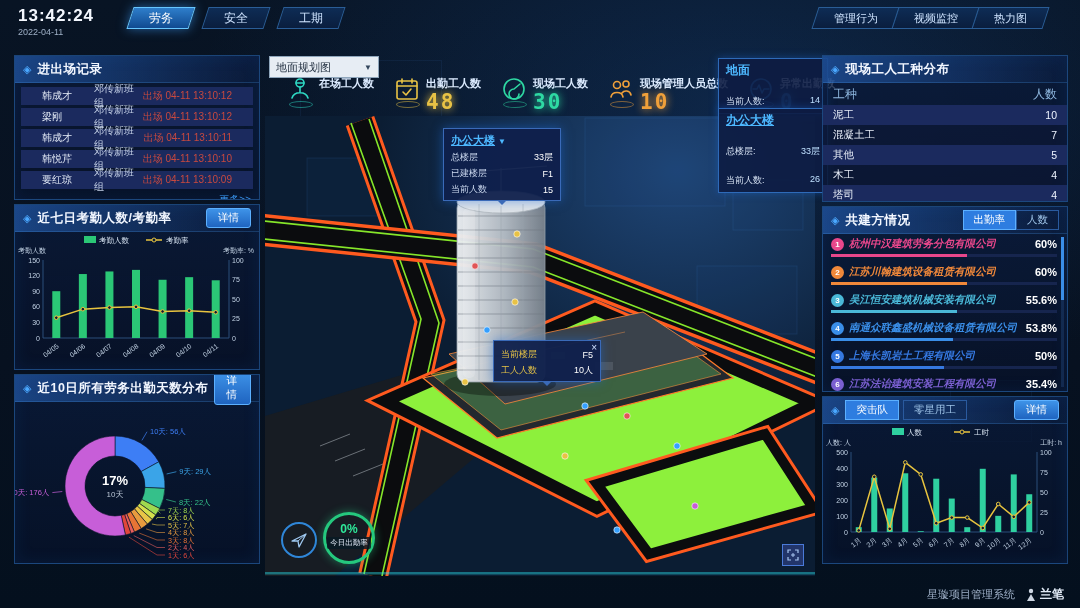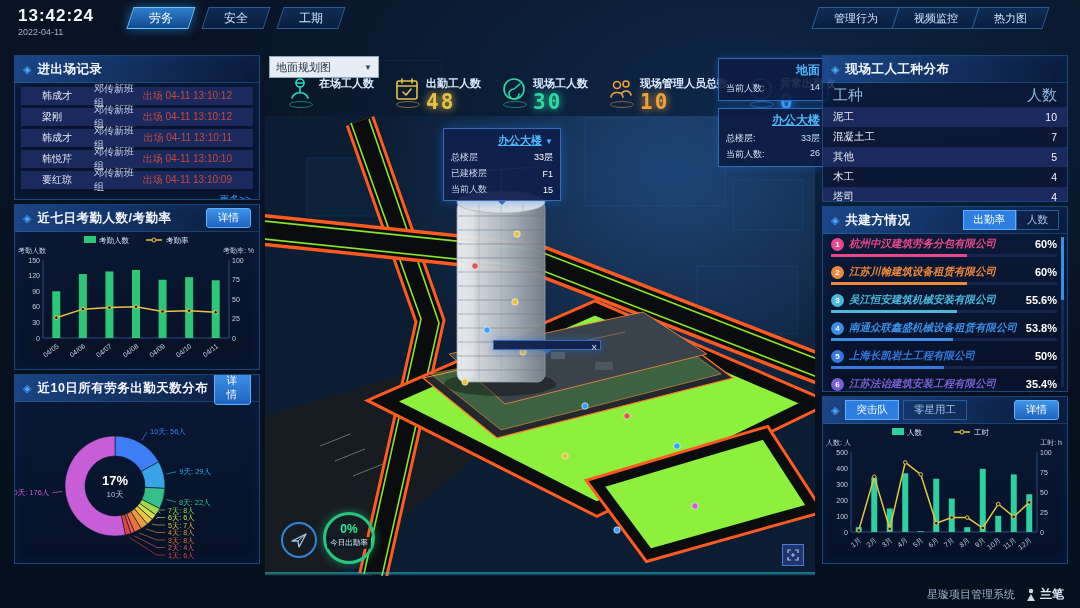--- a/index.html
+++ b/index.html
@@ -40,21 +40,21 @@
   .ptab.active{background:#2e7de0;color:#fff;border-color:#5cb0ff;}
   
   .entry-list{padding:4px 6px 0 6px;}
   .erow{height:18px;margin-bottom:3px;background:#1b2a5e;display:flex;align-items:center;
        font-size:10px;padding:0 21px;}
   .erow .n{width:52px;color:#e4ebf7;}
   .erow .g{flex:1;color:#c6d2e8;}
   .erow .e{color:#c8493f;}
   .more{font-size:10px;color:#3da0ff;text-align:right;padding:1px 8px 0 0;cursor:pointer;}
   
-  .wt-head{display:flex;font-size:15px;color:#8fb8e0;padding:3px 10px 2px 10px;}
+  .wt-head{display:flex;font-size:12px;color:#8fb8e0;padding:3px 10px 2px 10px;}
   .wt-head .c2{margin-left:auto;}
   .wtrow{height:20px;display:flex;align-items:center;font-size:10.5px;padding:0 10px;color:#e8eef8;}
   .wtrow:nth-child(odd){background:#1b2a5e;}
   .wtrow:nth-child(even){background:rgba(14,24,56,.5);}
   .wtrow .v{margin-left:auto;color:#eef4ff;}
   
   .prow{padding:3px 10px 0 8px;height:25px;position:relative;}
   .prow .line1{display:flex;align-items:center;gap:5px;}
   .badge{width:13px;height:13px;border-radius:50%;color:#fff;font-size:8px;font-weight:bold;
        display:flex;align-items:center;justify-content:center;flex:none;}
@@ -77,33 +77,33 @@
        border-radius:50%;border:1px solid currentColor;opacity:.5;}
   .stat .lb{font-size:11px;font-weight:bold;color:#dcebff;white-space:nowrap;}
   .stat .vl{font-family:"DejaVu Sans Mono",monospace;font-size:21px;font-weight:bold;
        letter-spacing:2px;line-height:22px;min-height:22px;text-shadow:0 0 8px currentColor;}
   .scene{position:absolute;left:0;top:72px;width:550px;height:460px;}
   
   .tip{position:absolute;background:rgba(15,32,76,.95);border:1px solid #3a6ab8;
        box-shadow:0 0 10px rgba(30,110,220,.5);padding:4px 7px;font-size:9px;z-index:5;}
   .tip:after{content:"";position:absolute;left:50%;bottom:-5px;margin-left:-5px;
        border:5px solid transparent;border-top-color:#3a6ab8;border-bottom:none;}
-  .tip .tt{color:#4db8ff;font-weight:bold;font-size:11px;text-align:right;
+  .tip .tt{color:#4db8ff;font-weight:bold;font-size:11px;text-align:left;
        text-decoration:underline;cursor:pointer;}
   .tip .tt .caret{font-size:8px;text-decoration:none;display:inline-block;margin-left:3px;color:#4db8ff;}
   .tip .r{display:flex;margin-top:3px;align-items:center;}
   .tip .r .l{color:#cfdcf2;}
   .tip .r .v{margin-left:auto;color:#ffffff;padding-left:14px;}
   .tip.floor .r .l{color:#e8c547;}
   .tip .close{position:absolute;right:3px;top:1px;color:#cfe0ff;font-size:10px;cursor:pointer;}
   .ibox{position:absolute;width:94px;background:rgba(13,28,66,.9);border:1px solid #2e6ab8;
        box-shadow:0 0 8px rgba(30,110,220,.4);padding:3px 7px 5px 7px;}
-  .ibox .tt{text-align:right;font-size:12px;font-weight:bold;color:#4db8ff;cursor:pointer;}
+  .ibox .tt{text-align:left;font-size:12px;font-weight:bold;color:#4db8ff;cursor:pointer;}
   .ibox.u .tt{text-decoration:underline;}
-  .ibox .r{display:flex;font-size:9px;margin-top:3px;}
+  .ibox .r{display:flex;font-size:9px;margin-top:16px;}
   .ibox .r .l{color:#d8e4f5;}
   .ibox .r .v{margin-left:auto;color:#bfe0ff;}
   .compass{position:absolute;left:16px;top:478px;width:32px;height:32px;border:2px solid #2f86d8;
        border-radius:50%;display:flex;align-items:center;justify-content:center;cursor:pointer;}
   .gauge{position:absolute;left:58px;top:468px;width:46px;height:46px;border:3px solid #25c87e;
        border-radius:50%;box-shadow:0 0 10px rgba(40,220,140,.45);text-align:center;}
   .gauge .p{font-size:12px;font-weight:bold;color:#2ee89a;margin-top:7px;}
   .gauge .l{font-size:7.5px;color:#eaf2ff;background:rgba(8,26,36,.85);border-radius:2px;
        margin:1px 1px 0 1px;padding:1px 0;}
   .expand{position:absolute;left:517px;top:500px;width:20px;height:20px;background:rgba(40,60,120,.8);
@@ -452,20 +452,30 @@
         </div>
         <div class="r">
           <span class="l">当前人数</span>
           <span class="v">15</span>
         </div>
       </div>
   </div>
 
   <div class="tip floor" style="left:228px;top:296px;width:92px;">
     <span class="close">×</span>
+    <div id="ftip-rows">
+        <div class="r">
+          <span class="l">当前楼层</span>
+          <span class="v">F5</span>
+        </div>
+        <div class="r">
+          <span class="l">工人人数</span>
+          <span class="v">10人</span>
+        </div>
+      </div>
   </div>
 
   <div id="info-boxes">
       <div class="ibox" style="left: 453px; top: 14px;">
         <div class="tt">地面</div>
         <div class="r">
           <span class="l">当前人数:</span>
           <span class="v">14</span>
         </div>
       </div>

